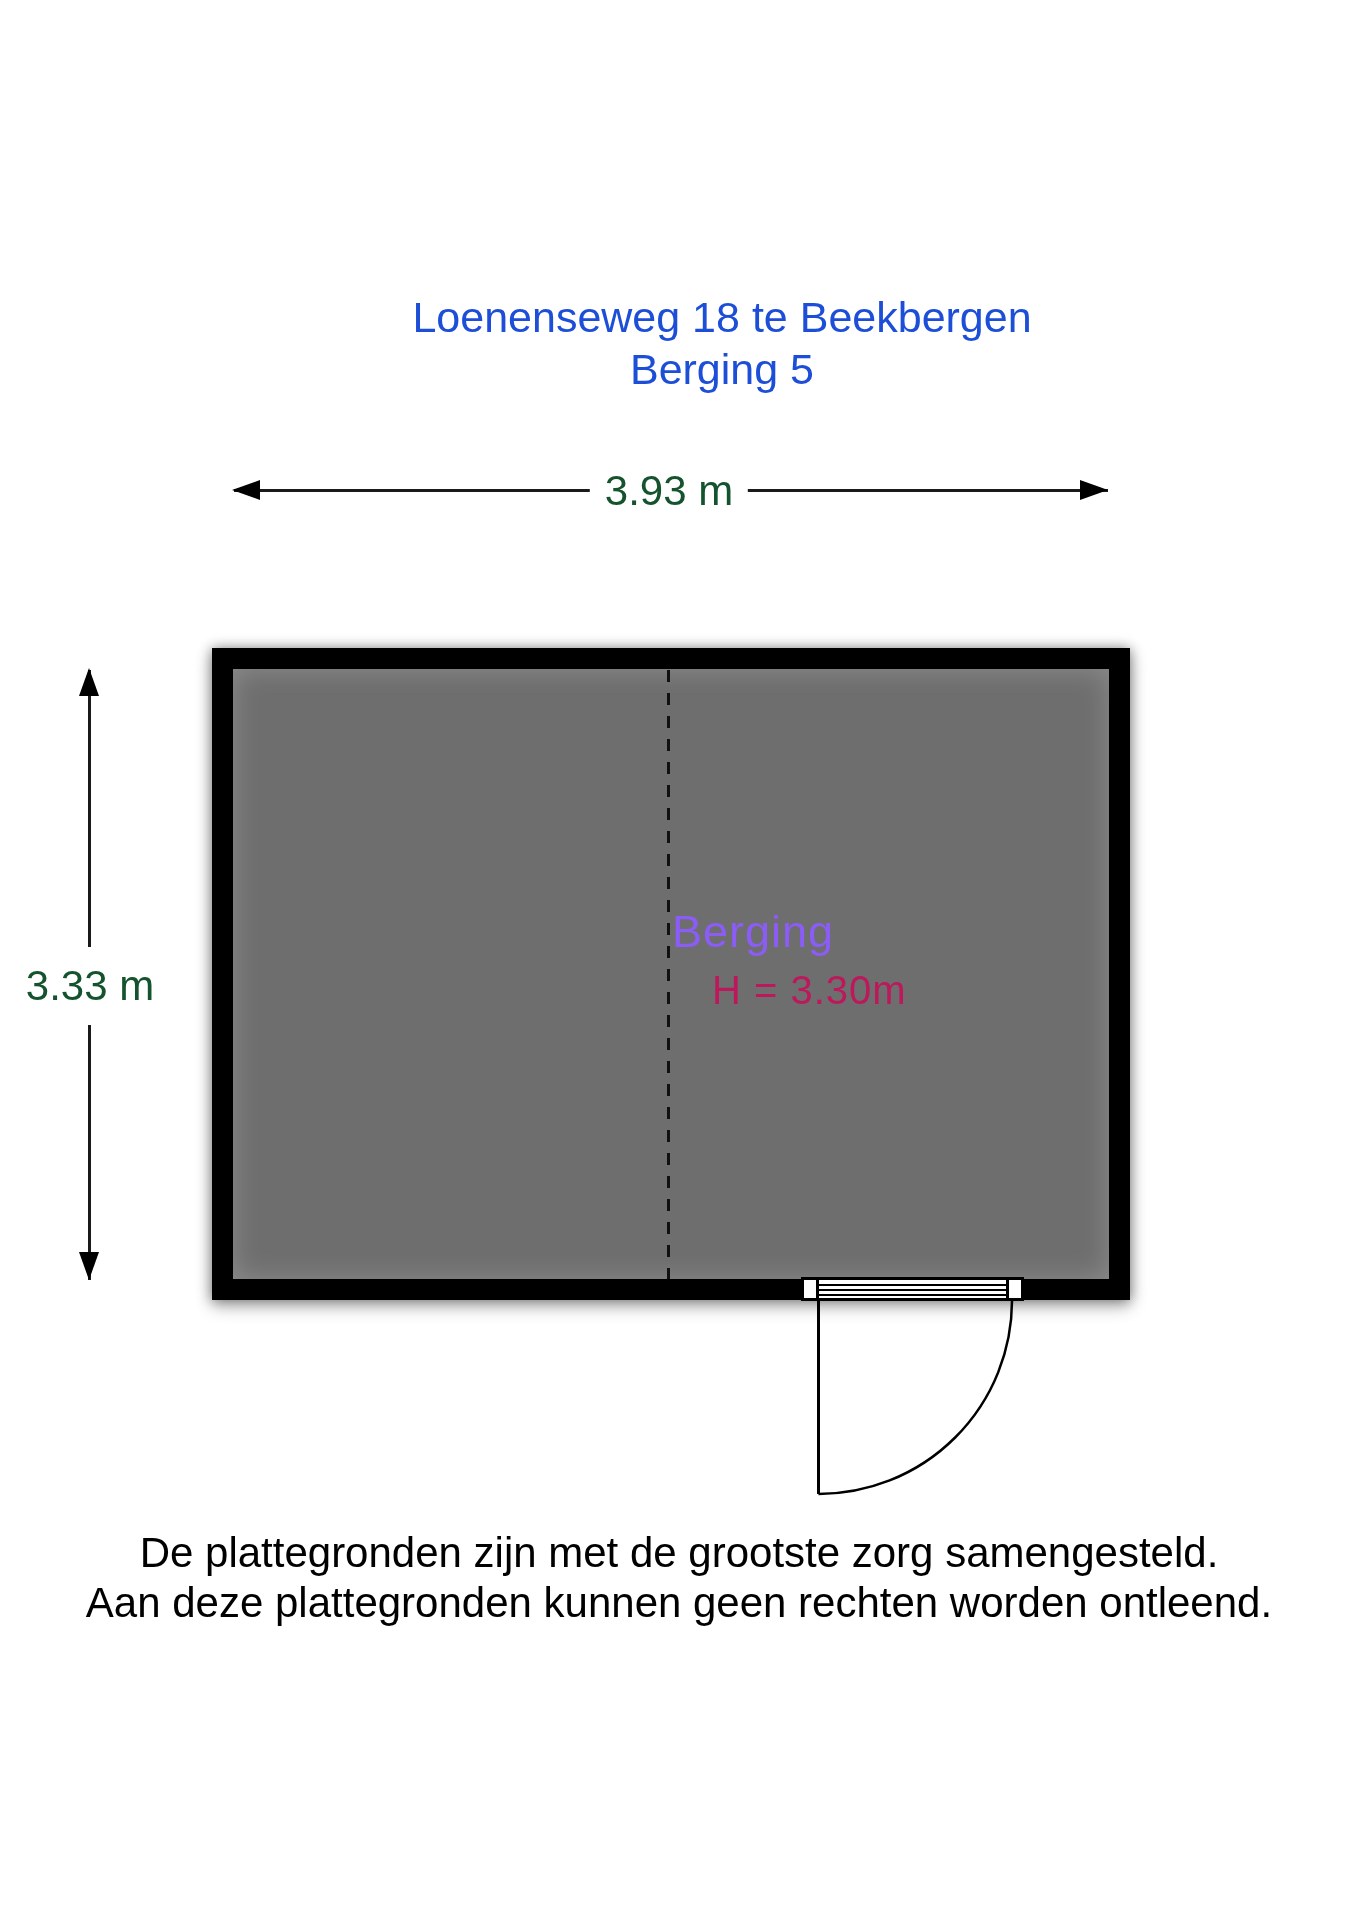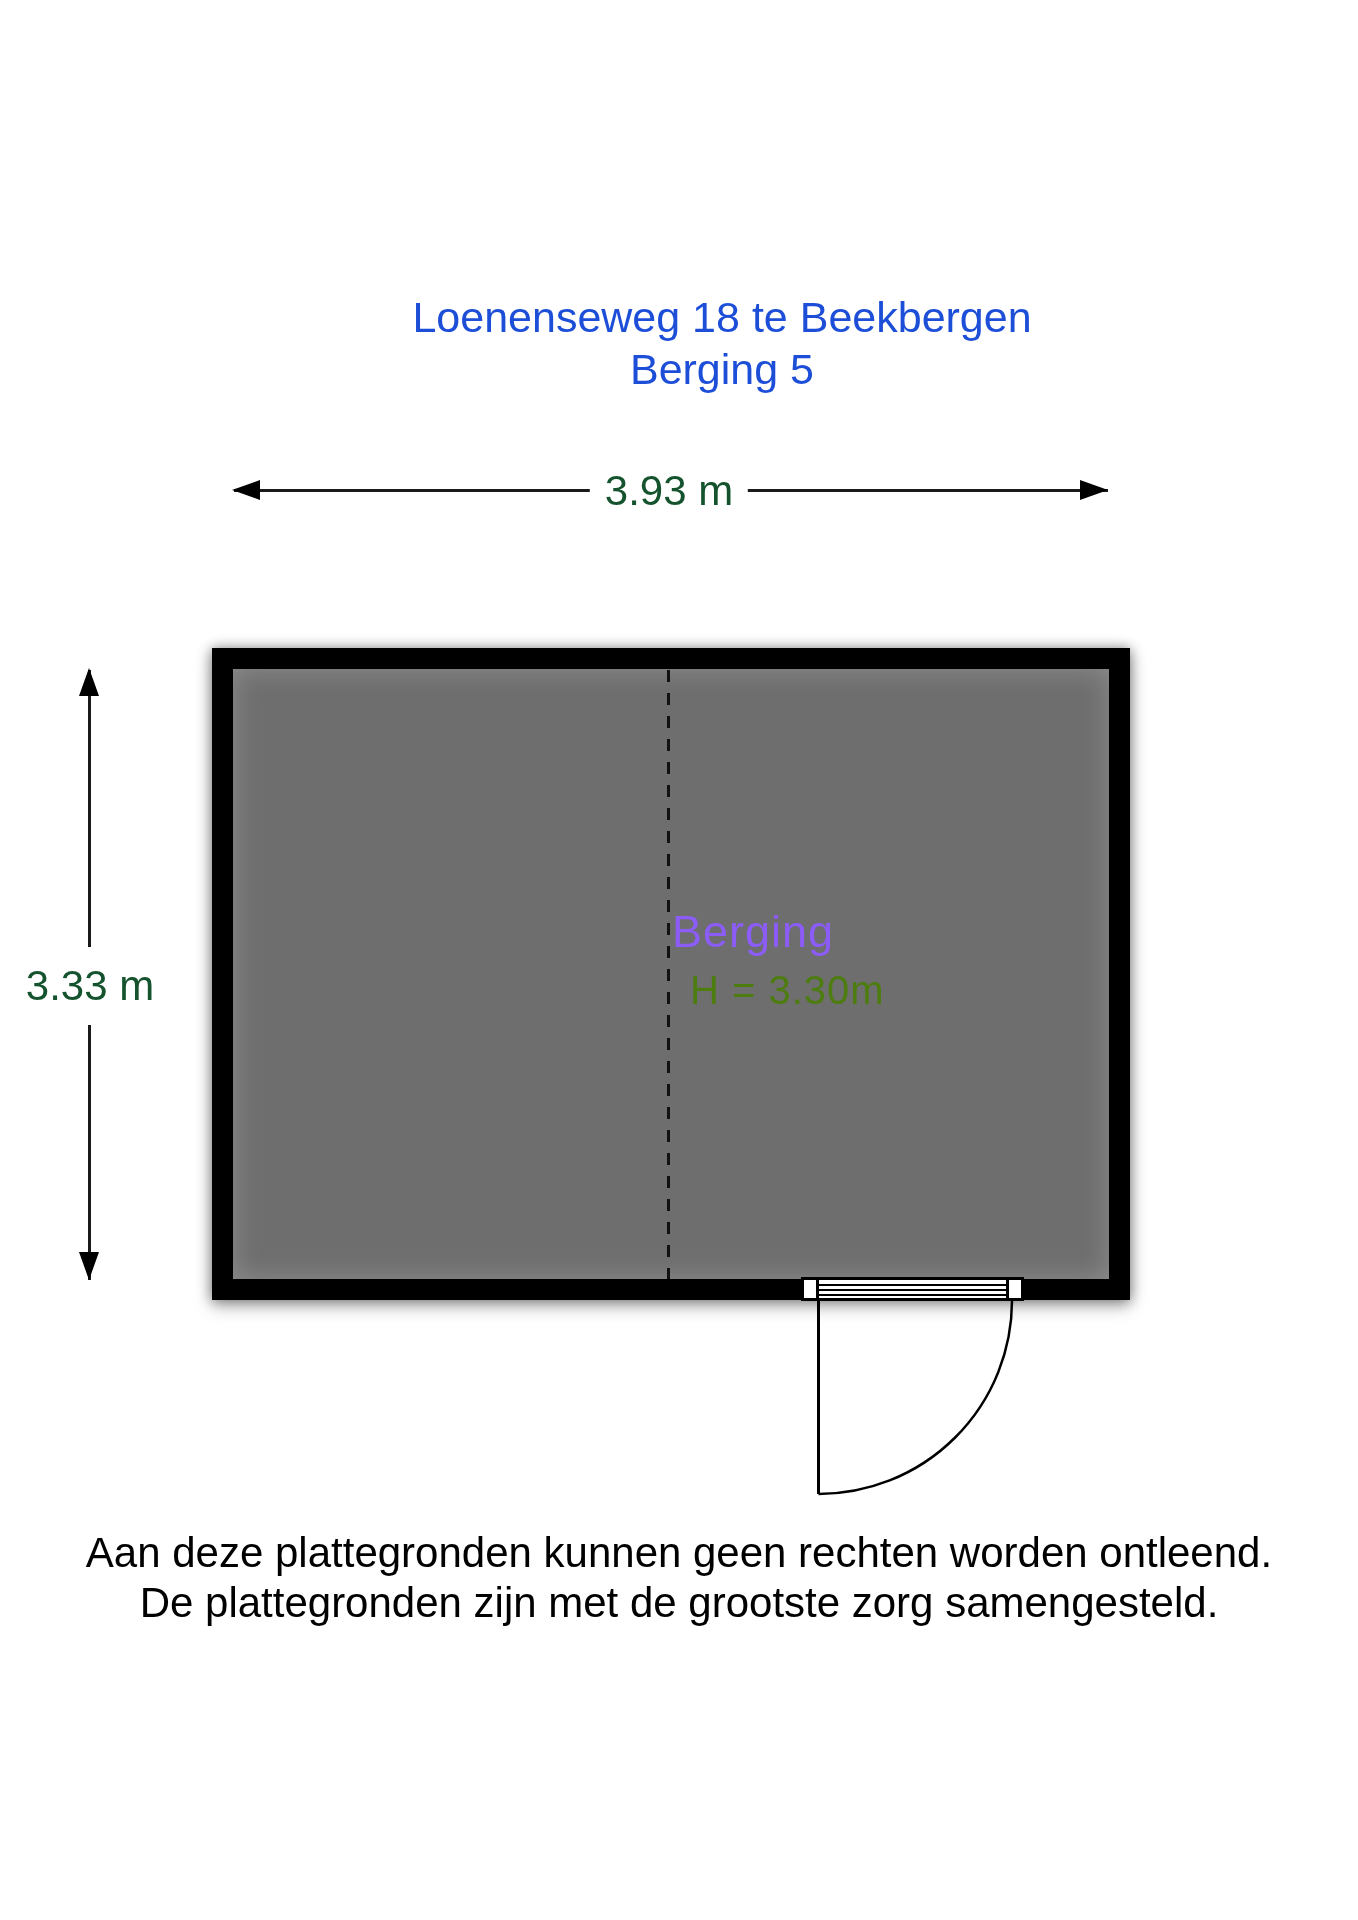--- a/index.html
+++ b/index.html
@@ -83,25 +83,25 @@
     position: absolute;
     left: 672px; top: 909px;
     font-size: 45px;
     line-height: 45px;
     letter-spacing: 1px;
     color: #8b5cf6;
     white-space: nowrap;
   }
   .room-height {
     position: absolute;
-    left: 690px; top: 970px;
+    left: 712px; top: 970px;
     font-size: 40px;
     line-height: 40px;
     letter-spacing: 1px;
-    color: #4d7c0f;
+    color: #be185d;
     white-space: nowrap;
   }
 
   
   .door-opening {
     position: absolute;
     left: 801px; top: 1277px;
     width: 223px; height: 24px;
     background: #ffffff;
   }
@@ -188,17 +188,17 @@
     <div class="door-threshold"></div>
     <div class="door-jamb door-jamb-left"></div>
     <div class="door-jamb door-jamb-right"></div>
     <svg class="door-svg" viewBox="0 0 1358 1920">
       <line x1="818.5" y1="1301" x2="818.5" y2="1494" stroke="#000" stroke-width="3"></line>
       <path d="M 1012 1301 A 193.5 193.5 0 0 1 818.5 1494" fill="none" stroke="#000" stroke-width="2.5"></path>
     </svg>
   </div>
 
   <div class="disclaimer">
+    <div>De plattegronden zijn met de grootste zorg samengesteld.</div>
     <div>Aan deze plattegronden kunnen geen rechten worden ontleend.</div>
-    <div>De plattegronden zijn met de grootste zorg samengesteld.</div>
   </div>
 
 </div>
 
 </body></html>

